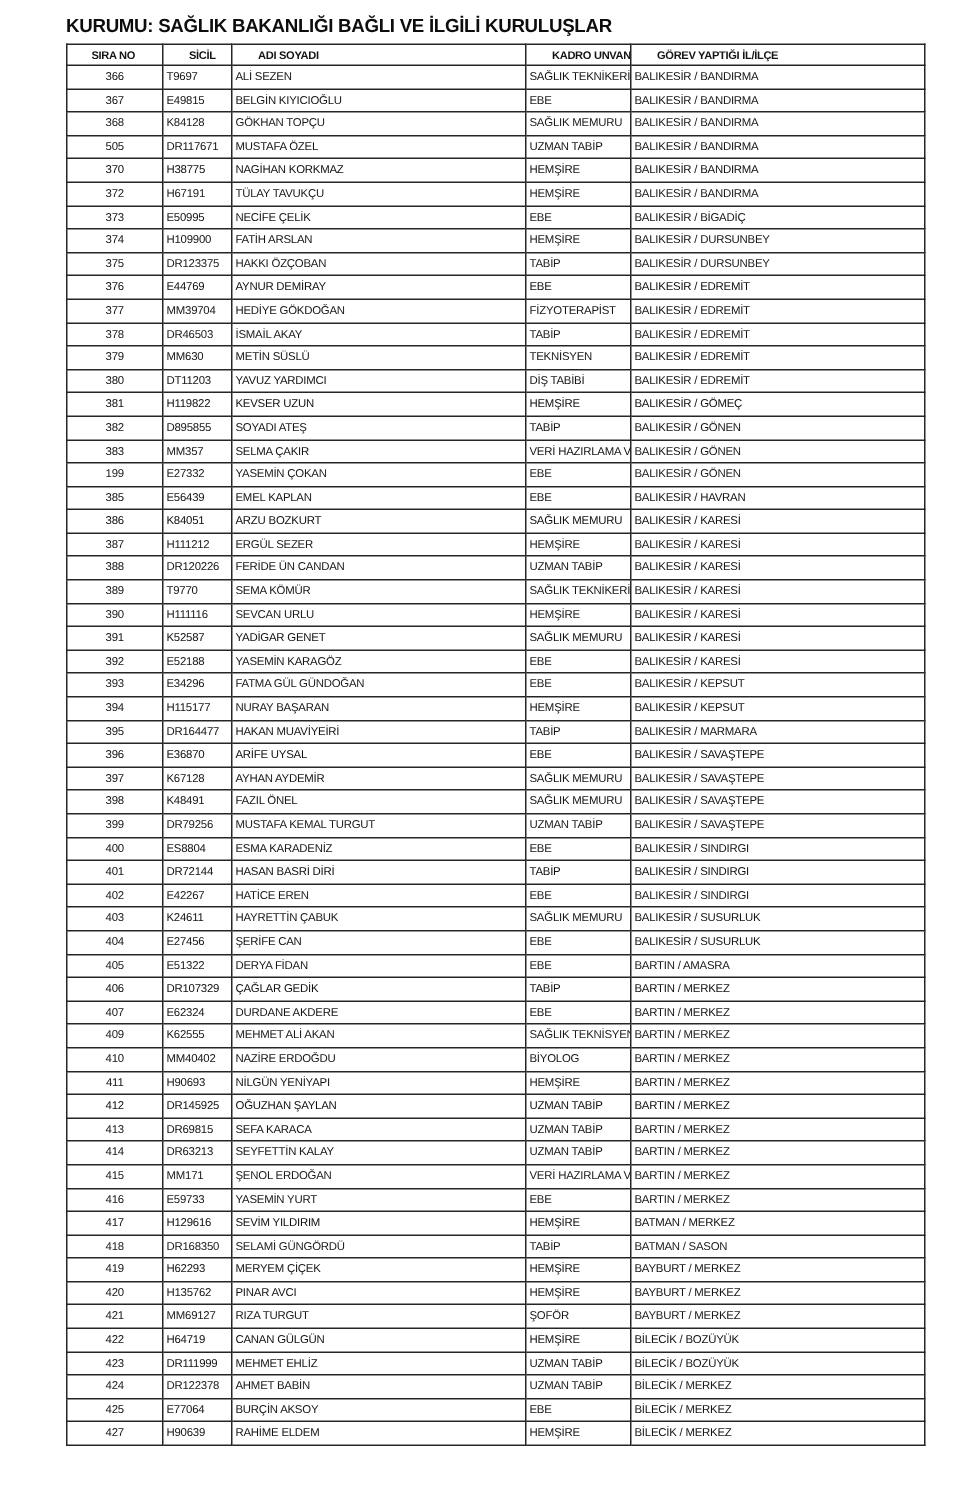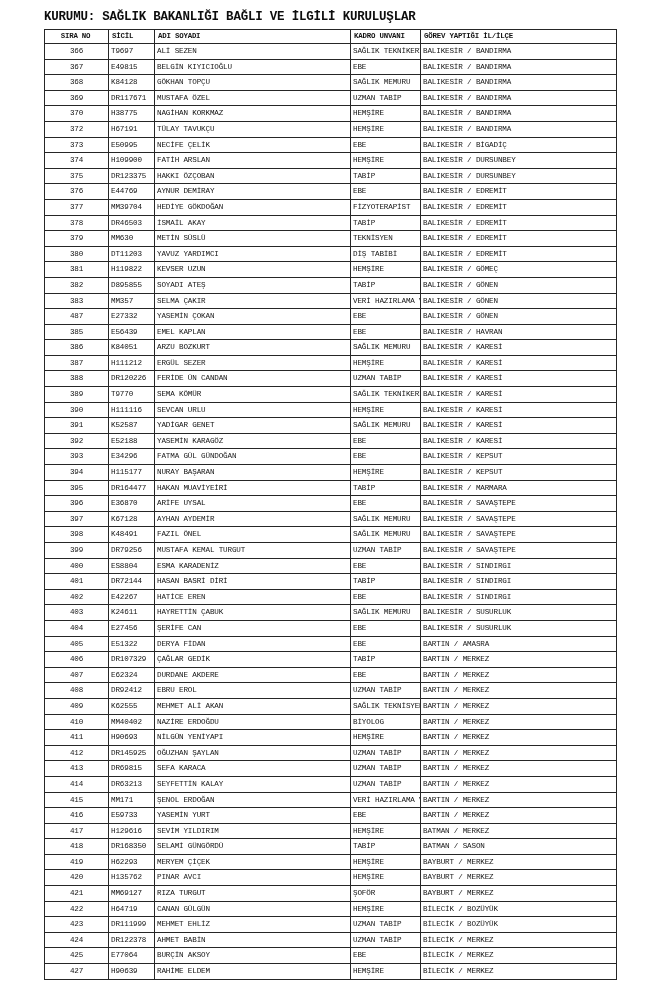--- a/index.html
+++ b/index.html
@@ -14,21 +14,20 @@
     color: #111111;
     overflow: hidden;
   }
   .page {
     position: relative;
     width: 650px;
     height: 995px;
     background: #ffffff;
     box-sizing: border-box;
     padding: 0;
-    font-family: Liberation Mono, monospace;
   }
   .doc-title {
     position: absolute;
     left: 44px;
     top: 10px;
     font-size: 12.6px;
     font-weight: bold;
     letter-spacing: -0.2px;
     white-space: nowrap;
     color: #0d0d0d;
@@ -66,21 +65,21 @@
     letter-spacing: -0.15px;
     color: #141414;
     transform-origin: left center;
   }
   table.reg thead th {
     font-weight: bold;
     font-size: 7.4px;
     height: 13px;
     line-height: 13px;
     text-align: left;
-    padding-left: 3px;
+    padding-left: 17px;
     letter-spacing: -0.2px;
   }
   table.reg thead th.sira-h {
     text-align: center;
     padding-left: 0;
     margin-top: 12px;
   }
   td.sira {
     text-align: center;
     font-size: 8px;
@@ -146,21 +145,21 @@
             <td class="gorev">BALIKESİR / BANDIRMA</td>
           </tr>
           <tr>
             <td class="sira">368</td>
             <td class="sicil">K84128</td>
             <td class="ad">GÖKHAN TOPÇU</td>
             <td class="unvan">SAĞLIK MEMURU</td>
             <td class="gorev">BALIKESİR / BANDIRMA</td>
           </tr>
           <tr>
-            <td class="sira">369</td>
+            <td class="sira">505</td>
             <td class="sicil">DR117671</td>
             <td class="ad">MUSTAFA ÖZEL</td>
             <td class="unvan">UZMAN TABİP</td>
             <td class="gorev">BALIKESİR / BANDIRMA</td>
           </tr>
           <tr>
             <td class="sira">370</td>
             <td class="sicil">H38775</td>
             <td class="ad">NAGİHAN KORKMAZ</td>
             <td class="unvan">HEMŞİRE</td>
@@ -244,21 +243,21 @@
             <td class="gorev">BALIKESİR / GÖNEN</td>
           </tr>
           <tr>
             <td class="sira">383</td>
             <td class="sicil">MM357</td>
             <td class="ad">SELMA ÇAKIR</td>
             <td class="unvan">VERİ HAZIRLAMA VE KONT. İŞLT.</td>
             <td class="gorev">BALIKESİR / GÖNEN</td>
           </tr>
           <tr>
-            <td class="sira">487</td>
+            <td class="sira">199</td>
             <td class="sicil">E27332</td>
             <td class="ad">YASEMİN ÇOKAN</td>
             <td class="unvan">EBE</td>
             <td class="gorev">BALIKESİR / GÖNEN</td>
           </tr>
           <tr>
             <td class="sira">385</td>
             <td class="sicil">E56439</td>
             <td class="ad">EMEL KAPLAN</td>
             <td class="unvan">EBE</td>
@@ -409,27 +408,20 @@
             <td class="sicil">DR107329</td>
             <td class="ad">ÇAĞLAR GEDİK</td>
             <td class="unvan">TABİP</td>
             <td class="gorev">BARTIN / MERKEZ</td>
           </tr>
           <tr>
             <td class="sira">407</td>
             <td class="sicil">E62324</td>
             <td class="ad">DURDANE AKDERE</td>
             <td class="unvan">EBE</td>
-            <td class="gorev">BARTIN / MERKEZ</td>
-          </tr>
-          <tr>
-            <td class="sira">408</td>
-            <td class="sicil">DR92412</td>
-            <td class="ad">EBRU EROL</td>
-            <td class="unvan">UZMAN TABİP</td>
             <td class="gorev">BARTIN / MERKEZ</td>
           </tr>
           <tr>
             <td class="sira">409</td>
             <td class="sicil">K62555</td>
             <td class="ad">MEHMET ALİ AKAN</td>
             <td class="unvan">SAĞLIK TEKNİSYENİ</td>
             <td class="gorev">BARTIN / MERKEZ</td>
           </tr>
           <tr>

